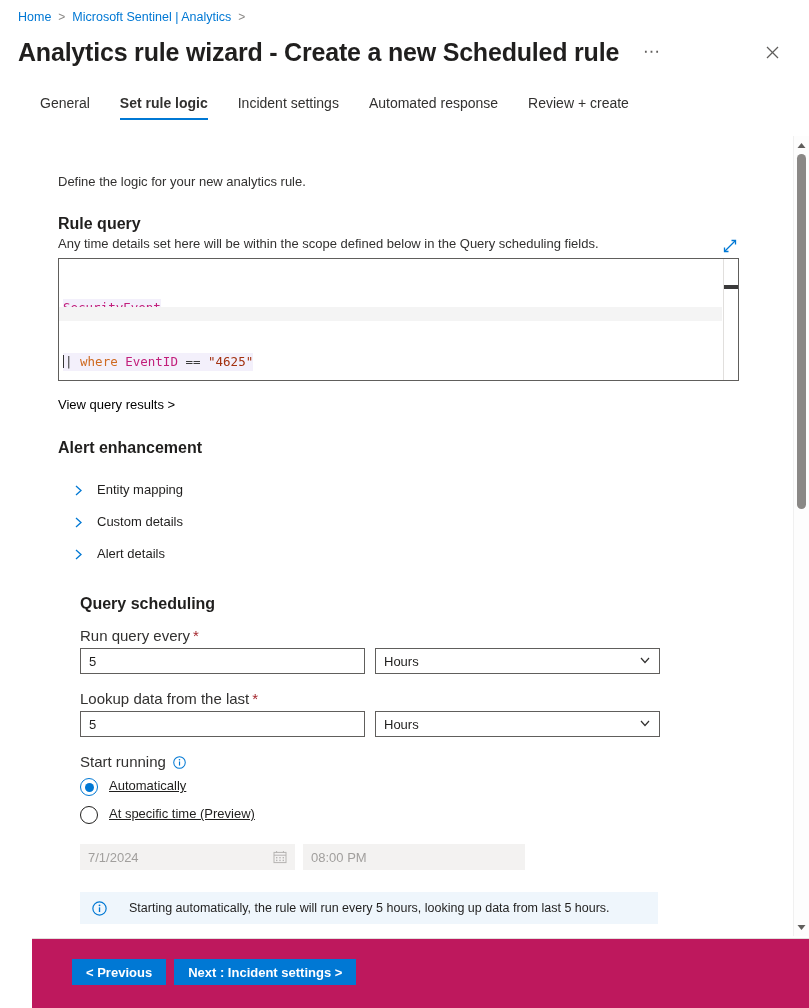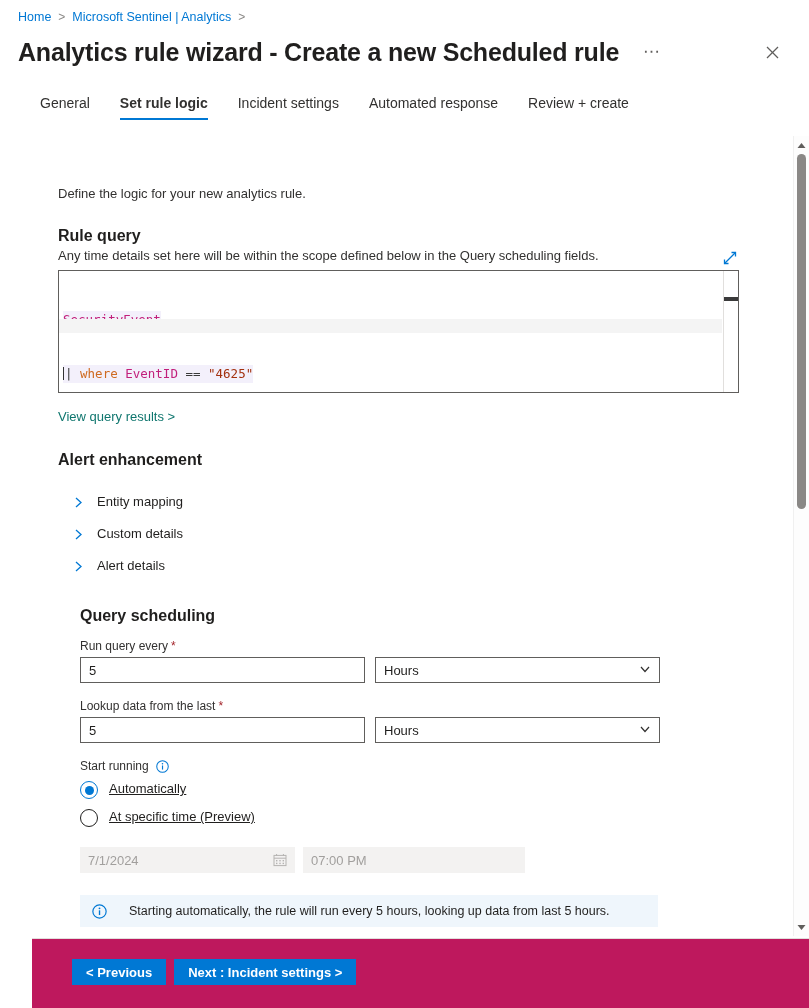--- a/index.html
+++ b/index.html
@@ -79,21 +79,21 @@
     content: "";
     position: absolute;
     left: 0; right: 0; bottom: 0;
     height: 2px;
     background: #0078d4;
   }
 
   
   .scroll-area {
     position: absolute;
-    top: 144px;
+    top: 132px;
     left: 0;
     width: 765px;
     height: 805px;
     overflow: hidden;
   }
   .content { padding: 0 0 0 58px; }
 
   .intro { font-size: 13px; margin-top: 42px; color: #323130; }
 
   .section-head {
@@ -156,21 +156,21 @@
     background: #ffffff;
   }
   .ed-mark {
     position: absolute;
     top: 26px; left: 0; right: 0;
     height: 4px;
     background: #3a3a3a;
   }
 
   .link-row { margin-top: 14px; }
-  .blue-link { color: #0f766e; font-size: 13px; cursor: pointer; }
+  .blue-link { color: #000000; font-size: 13px; cursor: pointer; }
 
   
   .enh-head {
     font-size: 16px; font-weight: bold;
     margin-top: 26px; margin-bottom: 8px;
   }
   .enh-item {
     display: flex;
     align-items: flex-end;
     gap: 12px;
@@ -183,21 +183,21 @@
   .chev { width: 13px; height: 13px; flex: 0 0 auto; }
 
   
   .sched-head {
     font-size: 16px; font-weight: bold;
     margin-top: 34px; margin-bottom: 14px;
     padding-left: 22px;
   }
   .sched-body { padding-left: 22px; }
   .field-label {
-    font-size: 12px;
+    font-size: 15px;
     color: #323130;
     margin-bottom: 4px;
     display: flex;
     align-items: center;
     gap: 3px;
   }
   .req { color: #a4262c; }
   .field-row { display: flex; gap: 10px; margin-bottom: 16px; }
   .txt-input {
     width: 285px; height: 26px;
@@ -488,21 +488,21 @@
               <rect x="3" y="7" width="1.4" height="1.4" fill="#a19f9d"></rect>
                 <rect x="6.3" y="7" width="1.4" height="1.4" fill="#a19f9d"></rect>
                 <rect x="9.6" y="7" width="1.4" height="1.4" fill="#a19f9d"></rect>
               <rect x="3" y="9.7" width="1.4" height="1.4" fill="#a19f9d"></rect>
                 <rect x="6.3" y="9.7" width="1.4" height="1.4" fill="#a19f9d"></rect>
                 <rect x="9.6" y="9.7" width="1.4" height="1.4" fill="#a19f9d"></rect>
             </svg>
           </span>
         </div>
         <div class="disabled-input di-time">
-          <span>07:00 PM</span>
+          <span>08:00 PM</span>
         </div>
       </div>
     </div>
 
     <div class="info-banner">
       <span class="banner-ico">
         <svg width="15" height="15" viewBox="0 0 14 14">
             <circle cx="7" cy="7" r="6.2" fill="none" stroke="#0078d4" stroke-width="1.1"></circle>
             <circle cx="7" cy="4" r="0.85" fill="#0078d4"></circle>
             <rect x="6.4" y="5.9" width="1.25" height="4.4" fill="#0078d4"></rect>

